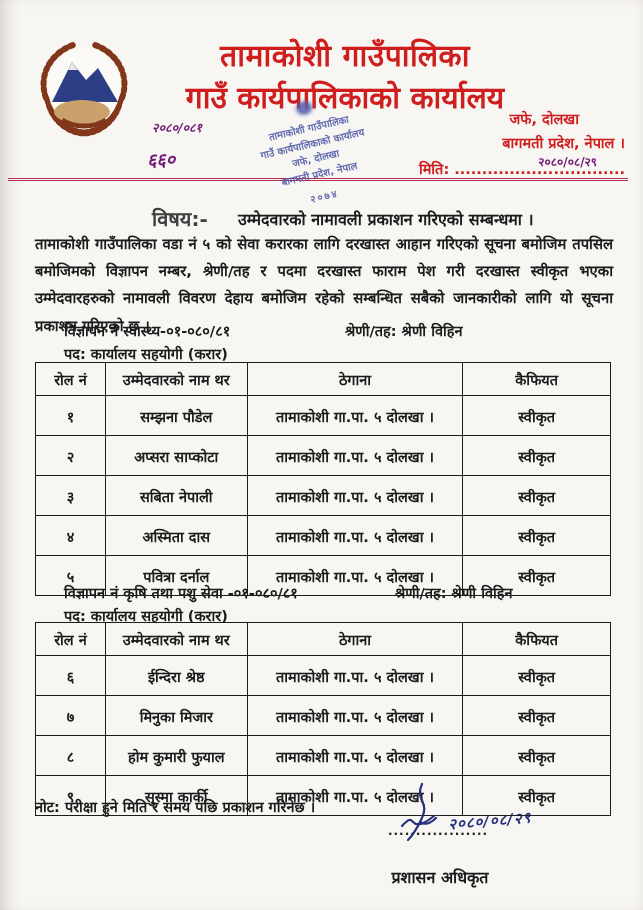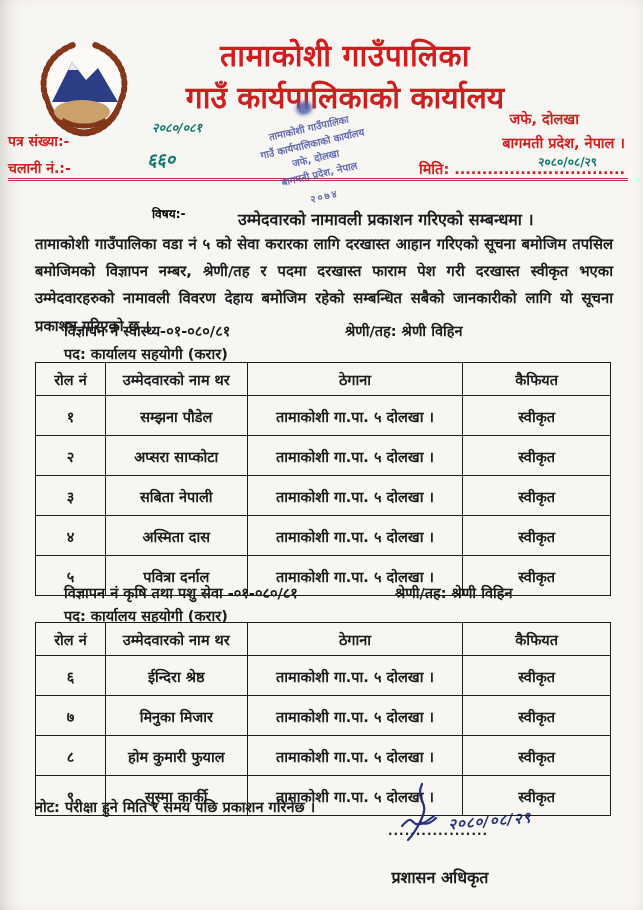--- a/index.html
+++ b/index.html
@@ -4,21 +4,21 @@
 <style>
   * { margin:0; padding:0; box-sizing:border-box; }
   html,body { background:#dedad5; }
   .page {
     position:relative; width:643px; height:910px; margin:0 auto;
     background:#f8f6f2;
     font-family:"DejaVu Sans", sans-serif;
     color:#1b1b1b; overflow:hidden;
     box-shadow: inset 14px 0 22px -16px rgba(60,50,45,.35), inset -6px 0 14px -10px rgba(60,50,45,.18);
   }
-  .hand { color:#0f766e; font-style:italic; }
+  .hand { color:#701a75; font-style:italic; }
   .title-1 { position:absolute; top:34px; left:90px; width:510px; text-align:center;
              font-size:30px; font-weight:700; color:#cf1e1e; letter-spacing:.5px;}
   .title-2 { position:absolute; top:76px; left:90px; width:510px; text-align:center;
              font-size:30px; font-weight:700; color:#cf1e1e; }
   .emblem { position:absolute; left:32px; top:36px; }
   .stamp { position:absolute; left:214px; top:96px; width:200px; text-align:center;
            transform:rotate(-13deg); color:#4a56a6; opacity:.85; font-weight:700;
            font-size:10px; line-height:1.55; z-index:3; }
   .stamp .s-emblem { width:26px; height:22px; margin:0 auto 2px; border-radius:50%;
            background:radial-gradient(closest-side,#5562ad 40%, rgba(85,98,173,.15) 75%, transparent 100%); }
@@ -26,21 +26,21 @@
   .meta-left { position:absolute; left:8px; top:128px; font-size:14px; font-weight:700; color:#cf1e1e; line-height:1.9;}
   .fy-hand { position:absolute; left:152px; top:119px; font-size:12.5px; font-weight:700;}
   .chalani-hand { position:absolute; left:147px; top:147px; font-size:18px; font-weight:700; transform:rotate(-2deg);}
   .meta-right { position:absolute; right:18px; top:108px; width:250px; text-align:right;
                 font-size:14.5px; font-weight:700; color:#cf1e1e; line-height:1.65; }
   .meta-right .addr1 { padding-right:46px; }
   .date-row { position:relative; margin-top:2px; }
   .date-hand { position:absolute; right:28px; top:-5px; font-size:12px; font-weight:700; font-style:normal;}
   .head-rule { position:absolute; left:8px; top:178px; width:620px; height:3px;
                border-top:1.2px solid #bb3156; border-bottom:1.8px solid #bb3156; z-index:1;}
-  .subject-label { position:absolute; left:152px; top:205px; font-size:12px; font-weight:700; color:#000000;}
+  .subject-label { position:absolute; left:152px; top:205px; font-size:20px; font-weight:700; color:#404040;}
   .subject-text { position:absolute; left:238px; top:208px; font-size:16px; font-weight:700; }
   .body-par { position:absolute; left:35px; top:230px; width:578px; font-size:14.8px;
               font-weight:700; text-align:justify; line-height:1.84; }
   .adv-line { position:absolute; font-size:14.5px; font-weight:700; }
   .doc-table { position:absolute; left:35px; width:576px; border-collapse:collapse; z-index:2;}
   .doc-table th, .doc-table td { border:1.6px solid #1c1c1c; font-size:14.5px; font-weight:700;
               text-align:center; vertical-align:middle; padding:0 4px; }
   .doc-table th { height:33px; }
   .doc-table td { height:40px; }
   .doc-table .c1 { width:70px; } .doc-table .c2 { width:142px; }
@@ -84,24 +84,20 @@
 
   <div class="stamp">
     <div class="s-emblem"></div>
     <div>तामाकोशी गाउँपालिका</div>
     <div>गाउँ कार्यपालिकाको कार्यालय</div>
     <div>जफे, दोलखा</div>
     <div>बागमती प्रदेश, नेपाल</div>
     <div class="s-year">२०७४</div>
   </div>
 
-  <div class="meta-left">
-    <div>पत्र संख्या:-</div>
-    <div>चलानी नं.:-</div>
-  </div>
   <div class="fy-hand hand">२०८०/०८१</div>
   <div class="chalani-hand hand">६६०</div>
 
   <div class="meta-right">
     <div class="addr1">जफे, दोलखा</div>
     <div>बागमती प्रदेश, नेपाल ।</div>
     <div class="date-row">
       <span class="date-hand hand">२०८०/०८/२९</span>
       <span>मिति: ...............................</span>
     </div>

